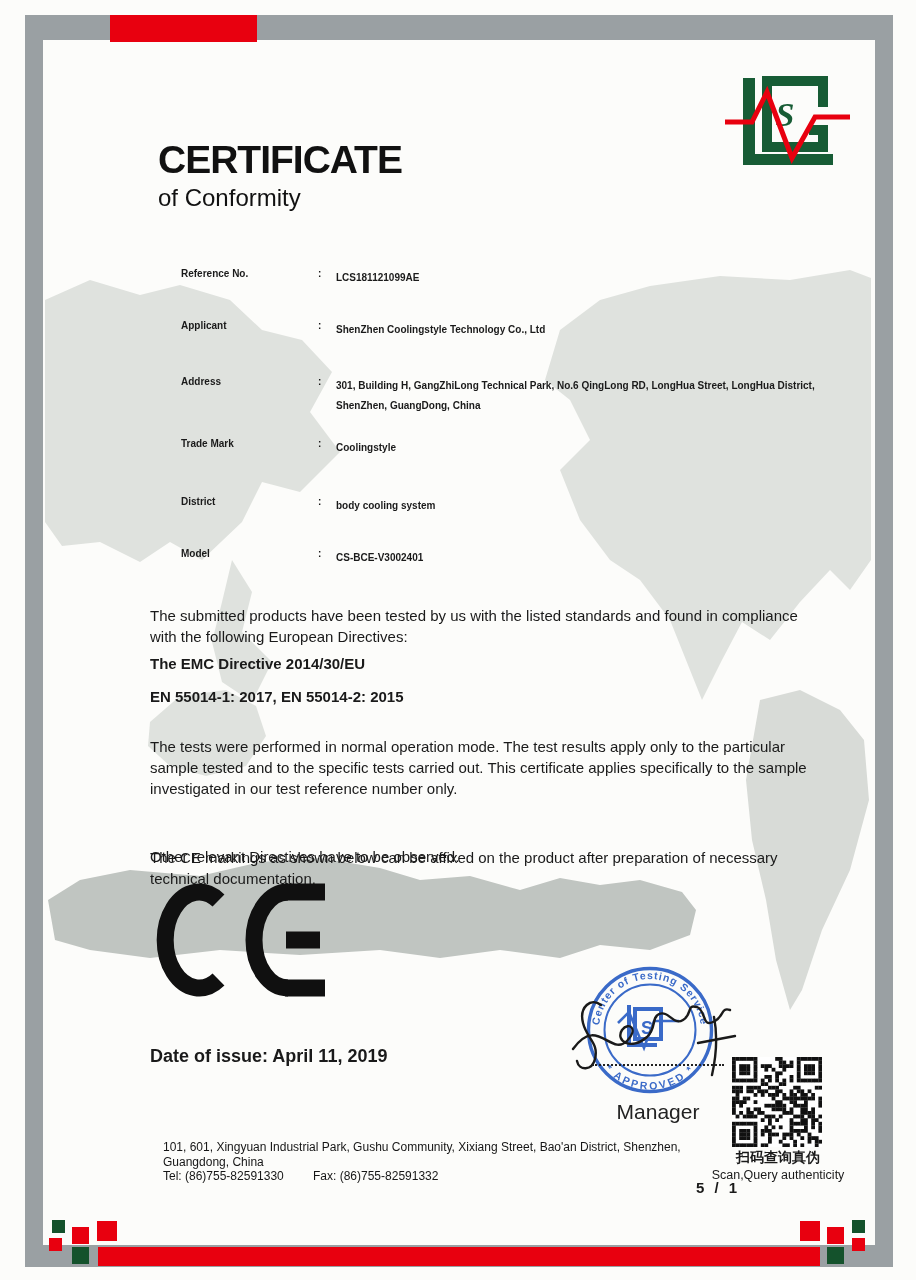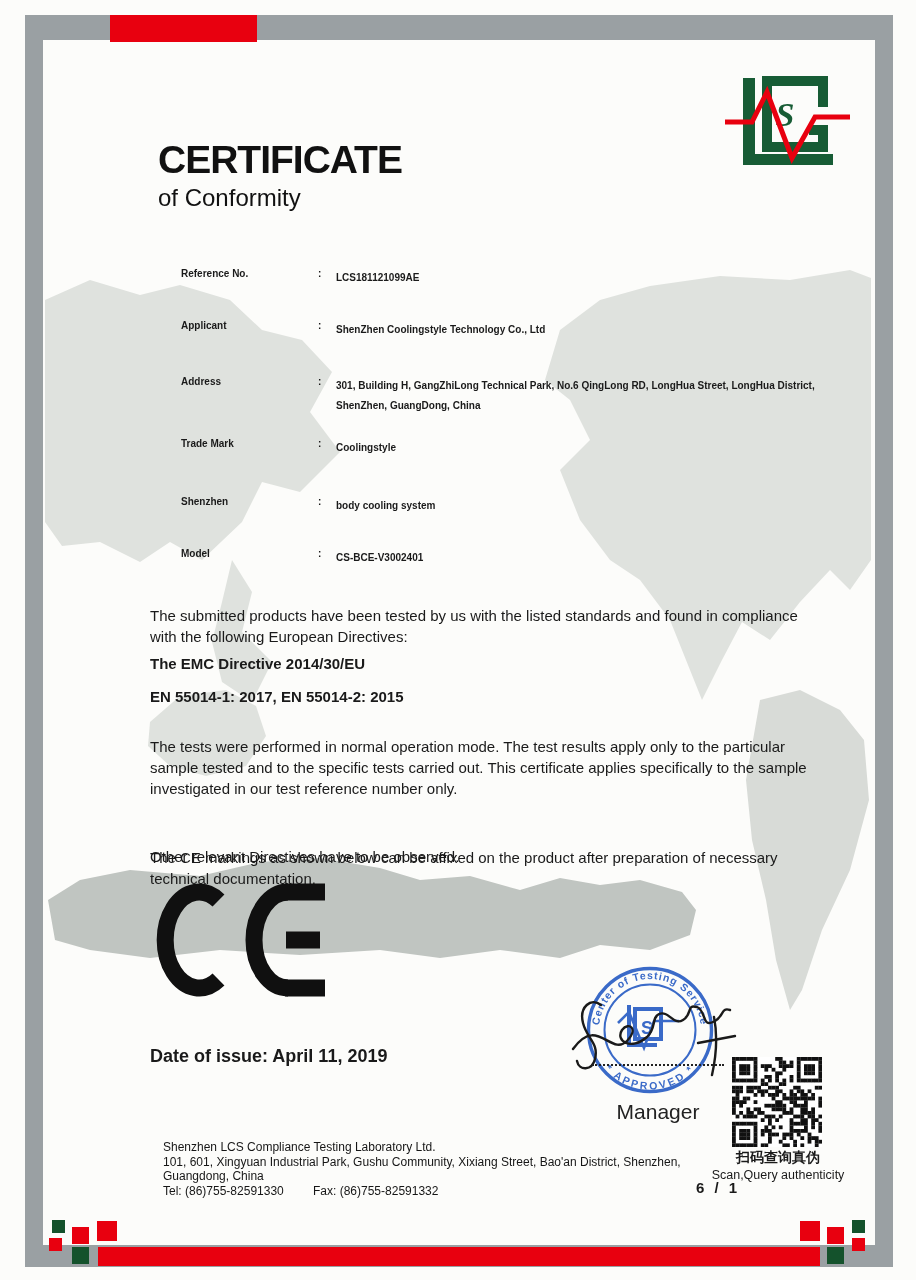--- a/index.html
+++ b/index.html
@@ -98,21 +98,21 @@
     <div class="field-row" style="top:320px;">
       <span class="f-label">Applicant</span><span class="f-colon">:</span><span class="f-value">ShenZhen Coolingstyle Technology Co., Ltd</span>
     </div>
     <div class="field-row" style="top:376px;">
       <span class="f-label">Address</span><span class="f-colon">:</span><span class="f-value">301, Building H, GangZhiLong Technical Park, No.6 QingLong RD, LongHua Street, LongHua District, ShenZhen, GuangDong, China</span>
     </div>
     <div class="field-row" style="top:438px;">
       <span class="f-label">Trade Mark</span><span class="f-colon">:</span><span class="f-value">Coolingstyle</span>
     </div>
     <div class="field-row" style="top:496px;">
-      <span class="f-label">Shenzhen</span><span class="f-colon">:</span><span class="f-value">body cooling system</span>
+      <span class="f-label">District</span><span class="f-colon">:</span><span class="f-value">body cooling system</span>
     </div>
     <div class="field-row" style="top:548px;">
       <span class="f-label">Model</span><span class="f-colon">:</span><span class="f-value">CS-BCE-V3002401</span>
     </div>
 
     <div class="para" style="top:605px;">The submitted products have been tested by us with the listed standards and found in compliance with the following European Directives:</div>
     <div class="para bold" style="top:653px;">The EMC Directive 2014/30/EU</div>
     <div class="para bold" style="top:686px;">EN 55014-1: 2017, EN 55014-2: 2015</div>
     <div class="para" style="top:736px;">The tests were performed in normal operation mode. The test results apply only to the particular sample tested and to the specific tests carried out. This certificate applies specifically to the sample investigated in our test reference number only.</div>
     <div class="para" style="top:799px;margin-top:48px;">The CE markings as shown below can be affixed on the product after preparation of necessary technical documentation.</div>
@@ -470,24 +470,23 @@
           <rect x="54.00" y="86.40" width="3.80" height="3.80"></rect>
           <rect x="61.20" y="86.40" width="3.80" height="3.80"></rect>
           <rect x="68.40" y="86.40" width="3.80" height="3.80"></rect>
           <rect x="82.80" y="86.40" width="3.80" height="3.80"></rect>
         </svg></div>
     <div class="qr-cap">
       <div class="qr-cn">扫码查询真伪</div>
       <div class="qr-en">Scan,Query authenticity</div>
     </div>
 
-    <div class="pagenum">6 / 1</div>
+    <div class="pagenum">5 / 1</div>
 
     <div class="footer">
-      <div>Shenzhen LCS Compliance Testing Laboratory Ltd.</div>
       <div>101, 601, Xingyuan Industrial Park, Gushu Community, Xixiang Street, Bao'an District, Shenzhen,</div>
       <div>Guangdong, China</div>
       <div>
         <span class="col1">Tel: (86)755-82591330</span><span>Fax: (86)755-82591332</span>
       </div>
     </div>
 
   </div>
 </div>
 

